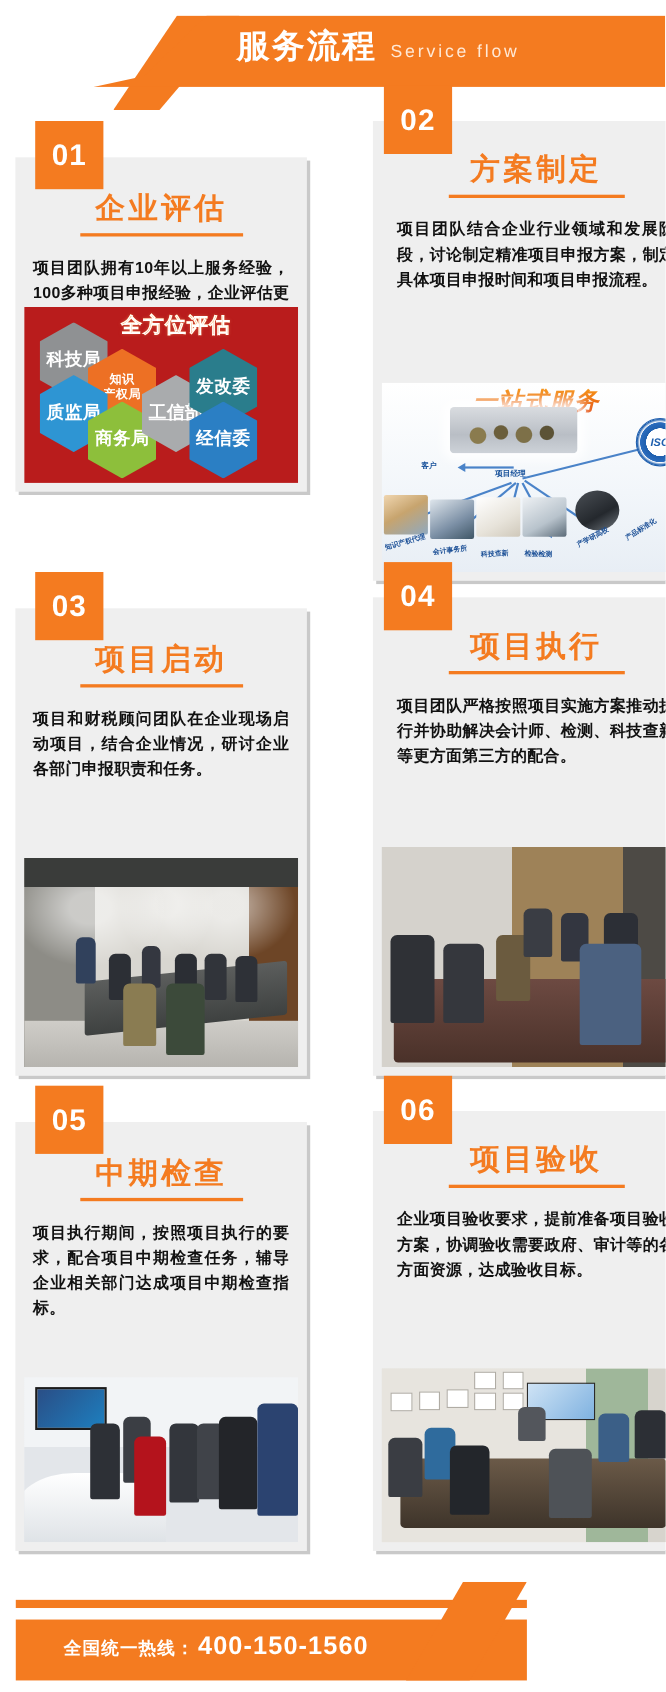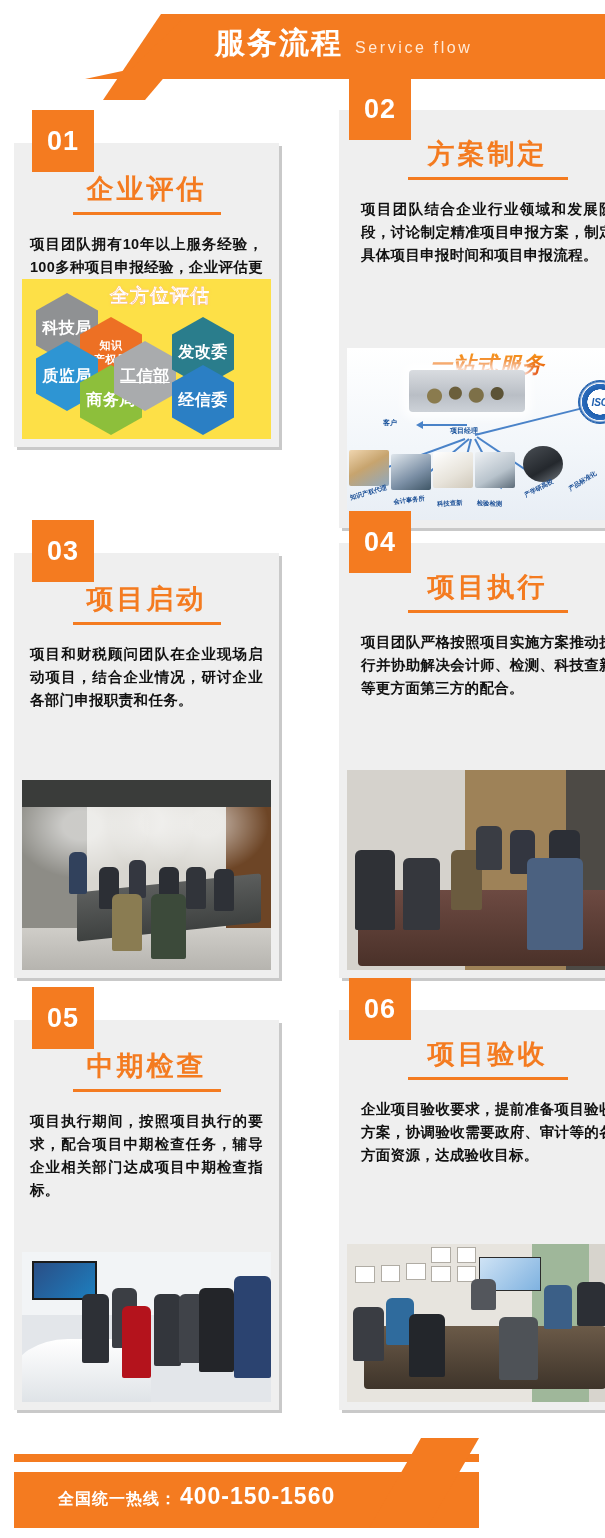--- a/index.html
+++ b/index.html
@@ -128,21 +128,21 @@
     position: absolute;
     left: 8px; right: 8px;
     bottom: 8px;
     overflow: hidden;
   }
 
   
   .hexwrap {
     position: relative;
     width: 100%; height: 100%;
-    background: #fde047;
+    background: #b91c1c;
   }
   .hexwrap .hx-title {
     position: absolute;
     left: 88px; top: 4px;
     font-size: 19px; font-weight: bold;
     letter-spacing: 1px;
     background: linear-gradient(180deg,#F9A01B 0%, #E8470F 100%);
     -webkit-background-clip: text; background-clip: text;
     color: transparent;
     -webkit-text-stroke: 0.4px #ffffff;
@@ -378,21 +378,21 @@
     <div class="card-title">企业评估</div>
     <div class="title-rule"></div>
     <div class="card-body">项目团队拥有10年以上服务经验，100多种项目申报经验，企业评估更具体，更精准，避免无效规划和申报。</div>
     <div class="media" style="height:160px;">
       <div class="hexwrap">
         <div class="hx-title">全方位评估</div>
         <div class="hex" style="left:14px;  top:14px; background:#8F9193;">科技局</div>
         <div class="hex small-txt" style="left:58px; top:38px; background:#ED7024;">知识<br>产权局</div>
         <div class="hex" style="left:14px;  top:62px; background:#2E95D3;">质监局</div>
         <div class="hex" style="left:58px;  top:86px; background:#8DBF3B;">商务局</div>
-        <div class="hex" style="left:92px; top:62px; background:#A9ABAD;text-decoration:underline;">工信部</div>
+        <div class="hex" style="left:107px; top:62px; background:#A9ABAD;text-decoration:underline;">工信部</div>
         <div class="hex" style="left:150px; top:38px; background:#2A7D8C;">发改委</div>
         <div class="hex" style="left:150px; top:86px; background:#2B7FC4;">经信委</div>
       </div>
     </div>
   </div>
 
   <div class="card card-right r1">
     <div class="badge">02</div>
     <div class="card-title">方案制定</div>
     <div class="title-rule"></div>

